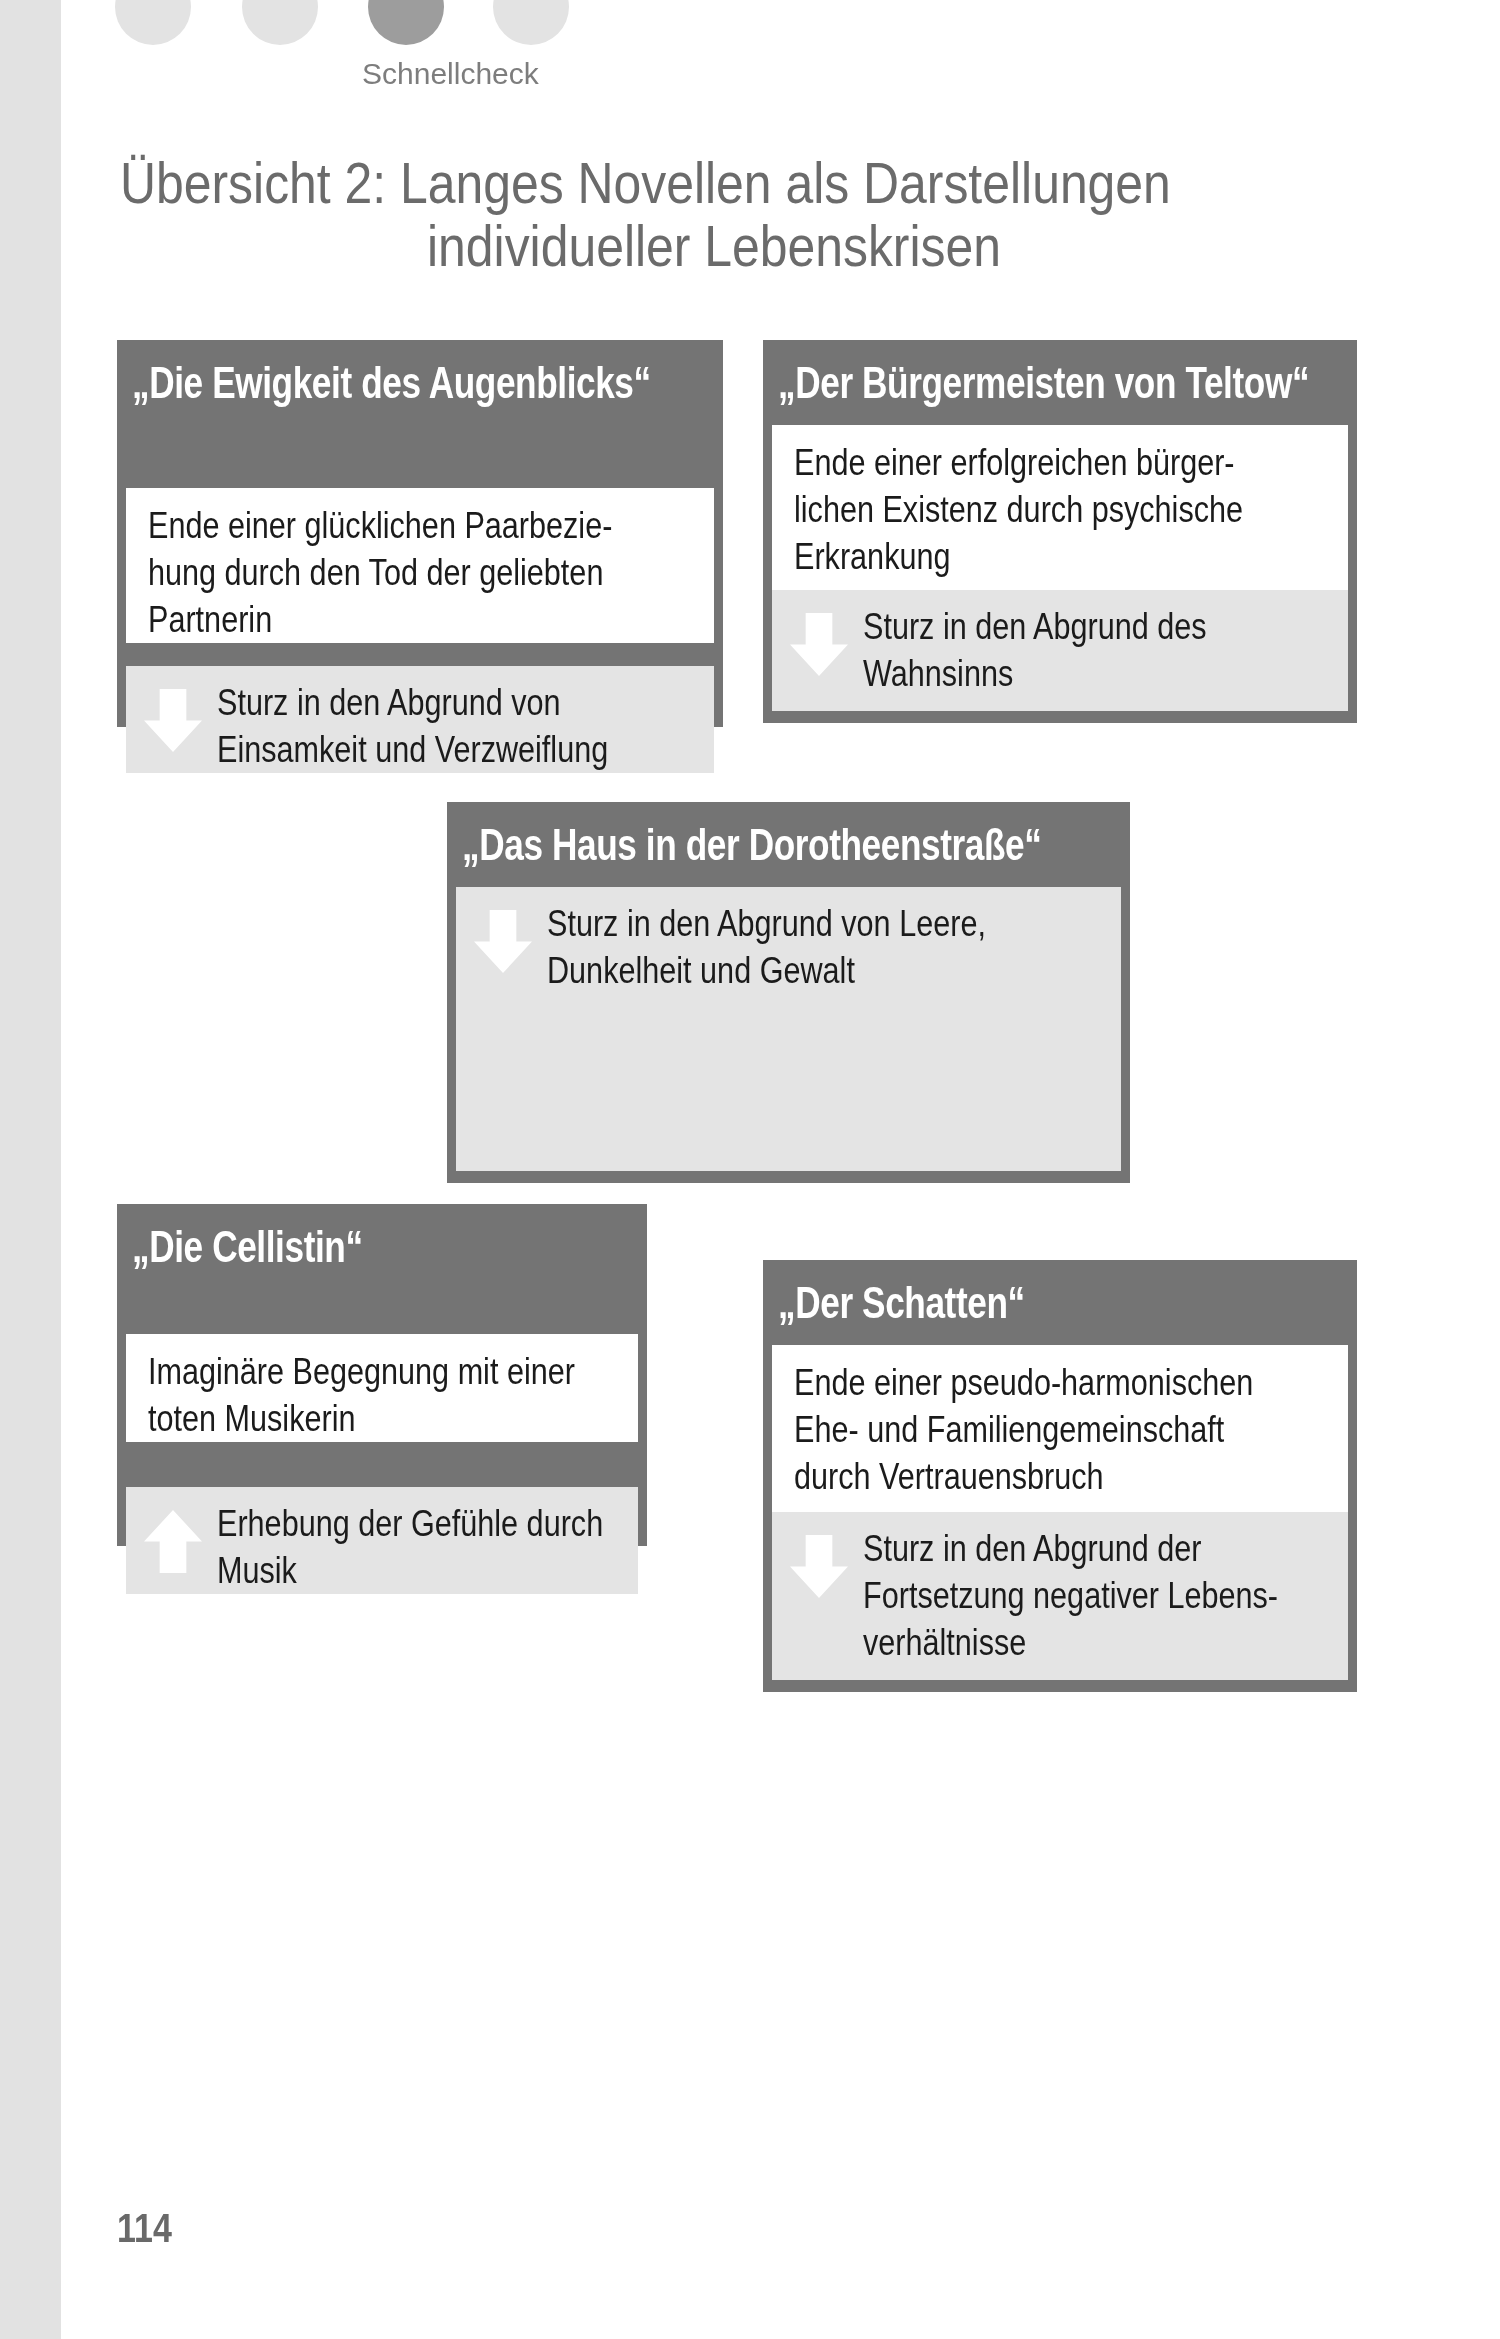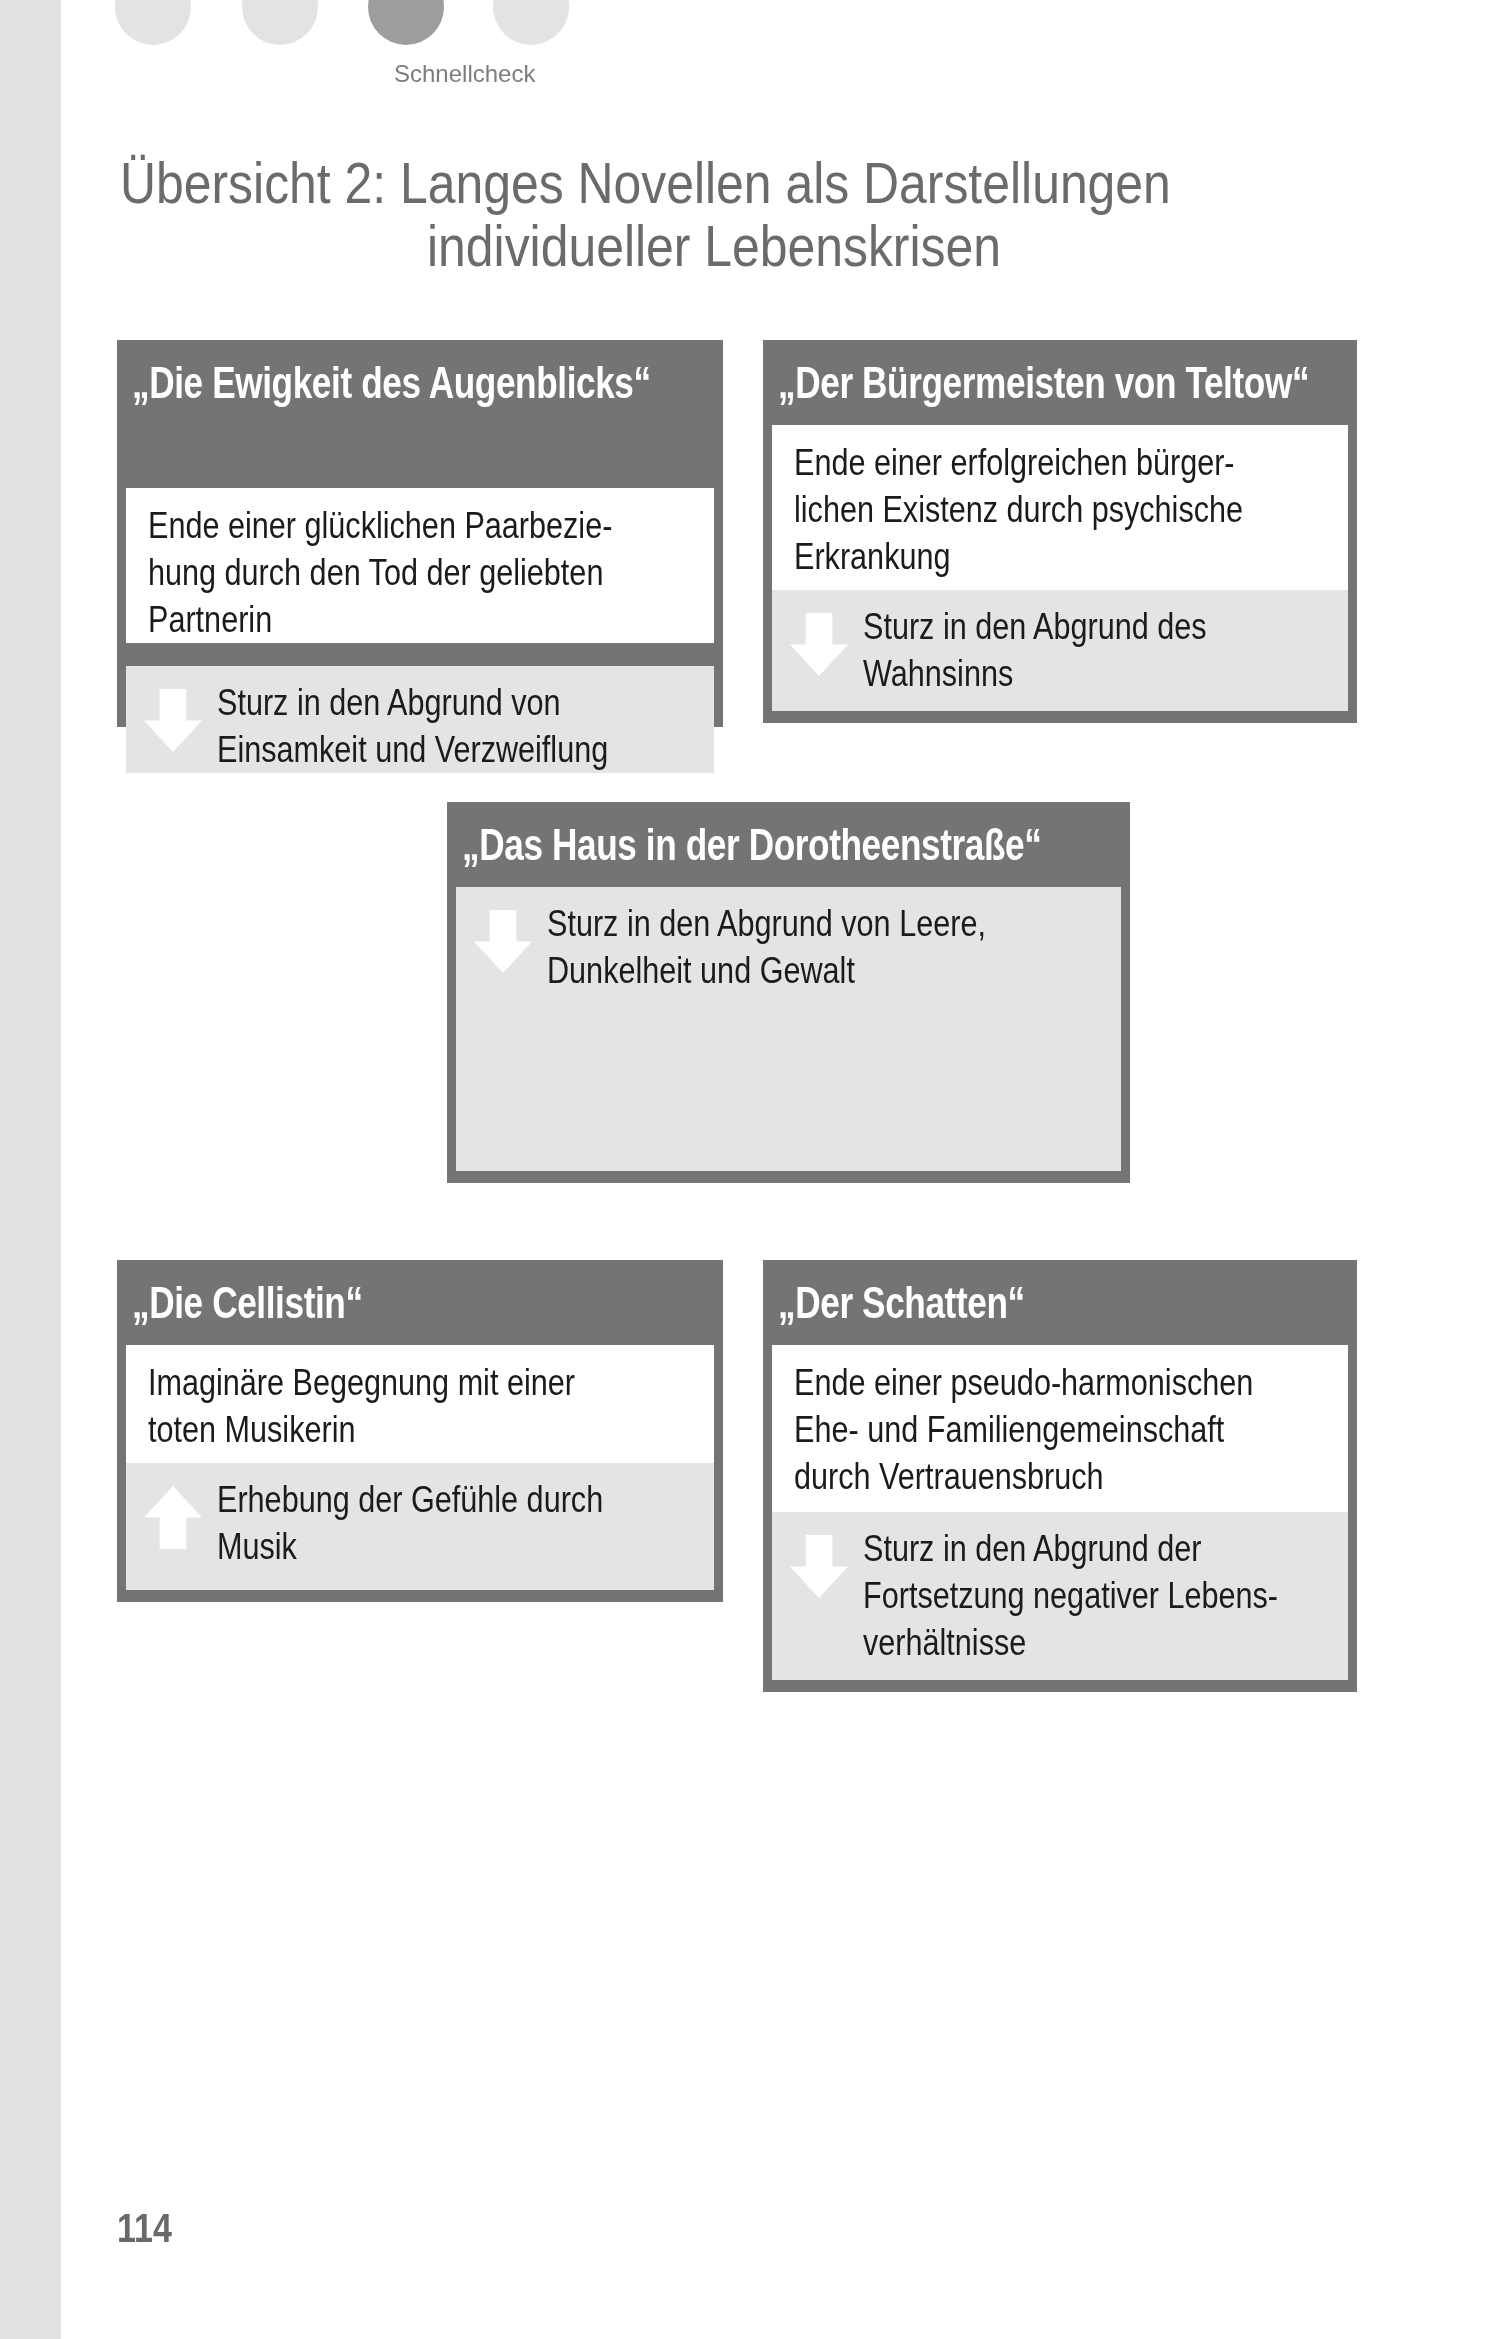--- a/index.html
+++ b/index.html
@@ -8,34 +8,34 @@
     position:relative; width:1500px; height:2339px; overflow:hidden;
     background:#ffffff; font-family:"Liberation Sans", sans-serif;
   }
   .edge-band { position:absolute; left:0; top:0; width:61px; height:100%; background:#e2e2e2; }
 
   
   .dot { position:absolute; top:-31px; width:76px; height:76px; border-radius:50%; background:#e3e3e3; }
   .dot[data-state="active"] { background:var(--active_dot,#9d9d9d); }
   .d1{left:115px} .d2{left:242px} .d3{left:368px} .d4{left:493px}
 
-  .check-label { position:absolute; left:362px; top:57px; font-size:24px; line-height:34px; color:#7d7d7d;margin-left:32px; }
+  .check-label { position:absolute; left:362px; top:57px; font-size:30px; line-height:34px; color:#7d7d7d; }
 
   .page-title { position:absolute; margin:0; font-size:58px; line-height:61px; font-weight:400;
     color:var(--title_text,#6b6b6b); transform:scaleX(0.86); transform-origin:0 0; white-space:pre; }
   .title-l1 { left:120px; top:152px; }
   .title-l2 { left:427px; top:215px; }
 
   
   .box { position:absolute; background:var(--frame,#747474); box-sizing:border-box;
     padding:0 9px 12px 9px; display:flex; flex-direction:column; }
   .b1 { left:117px; top:340px;  width:606px; height:387px;gap:23px; }
   .b2 { left:763px; top:340px;  width:594px; height:383px; }
   .b3 { left:447px; top:802px;  width:683px; height:381px; }
-  .b4 { left:117px; top:1260px; width:606px; height:342px; }
+  .b4 { left:117px; top:1204px; width:530px; height:342px;gap:45px; }
   .b5 { left:763px; top:1260px; width:594px; height:432px; }
 
   .box-header { flex:0 0 85px; height:85px; display:flex; align-items:center; padding-left:6px; }
   .box-title { margin:0; color:#ffffff; font-size:44px; font-weight:700; letter-spacing:-0.5px;
     transform:scaleX(0.8); transform-origin:0 50%; white-space:pre; }
 
   .box-body { background:#ffffff; box-sizing:border-box; padding:14px 0 0 22px; }
   .b1 .box-body { height:165px;margin-top:40px; }
   .b2 .box-body { height:165px; }
   .b3 .box-body { height:165px; }

